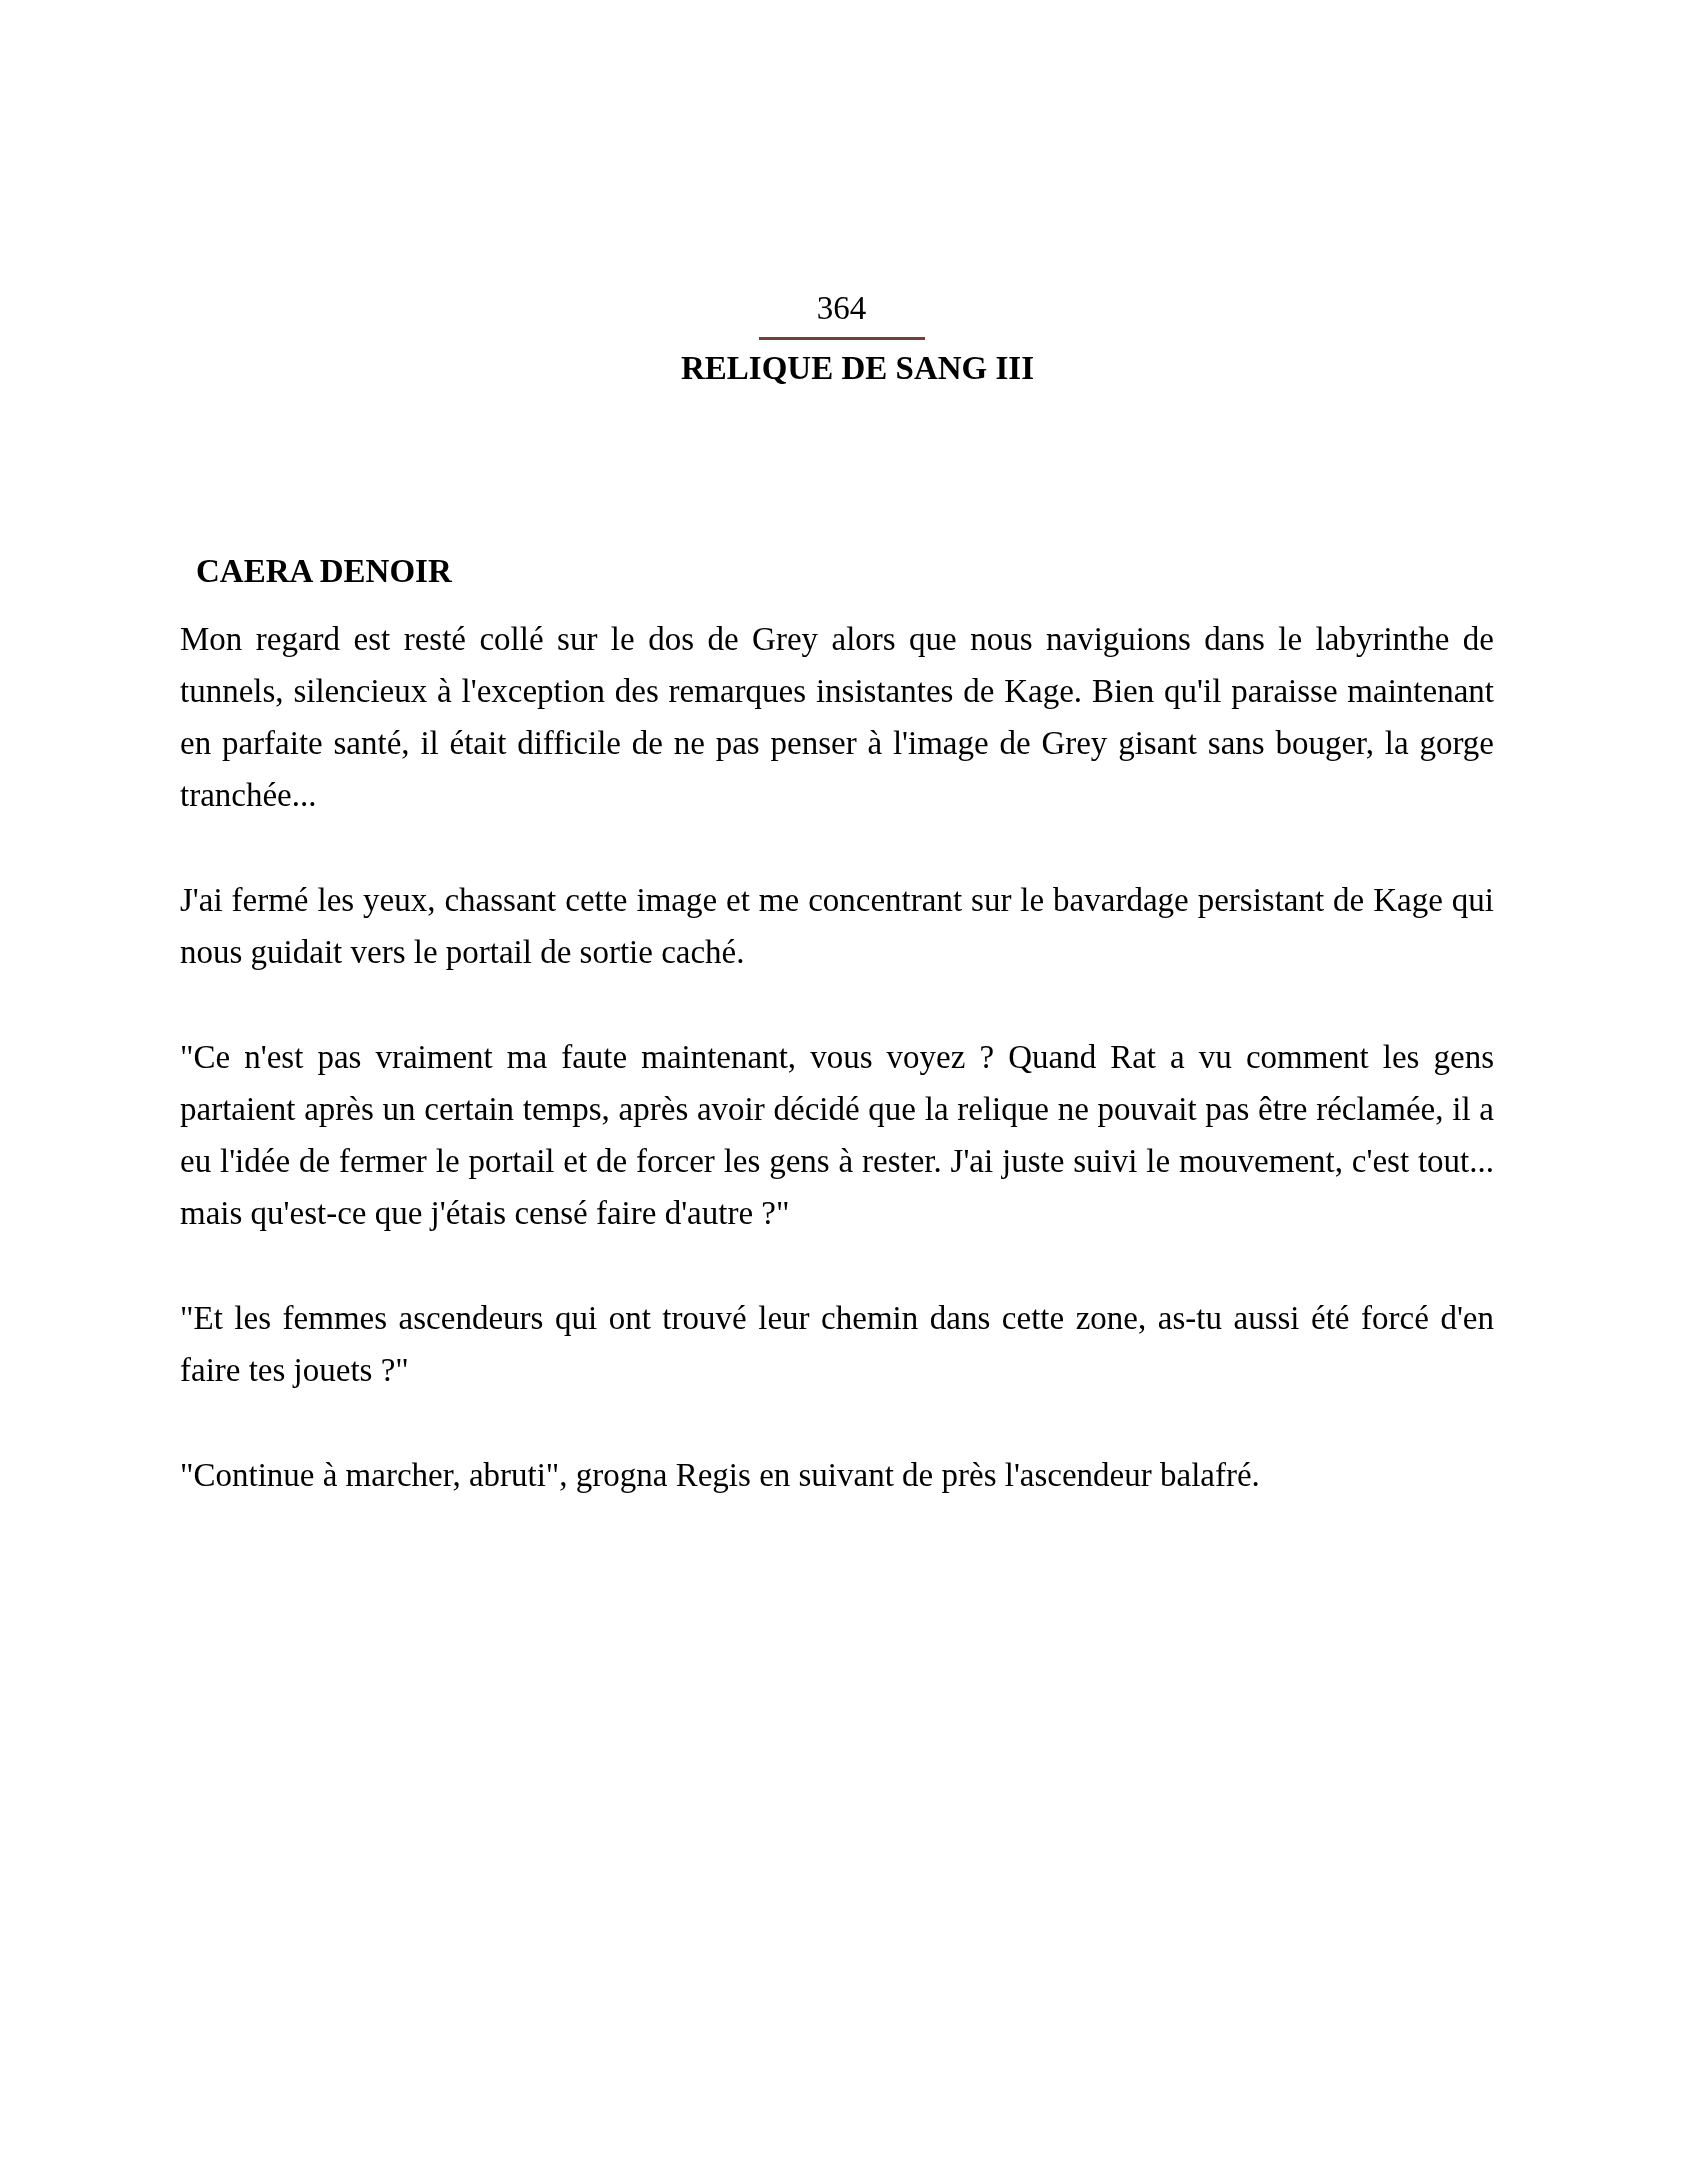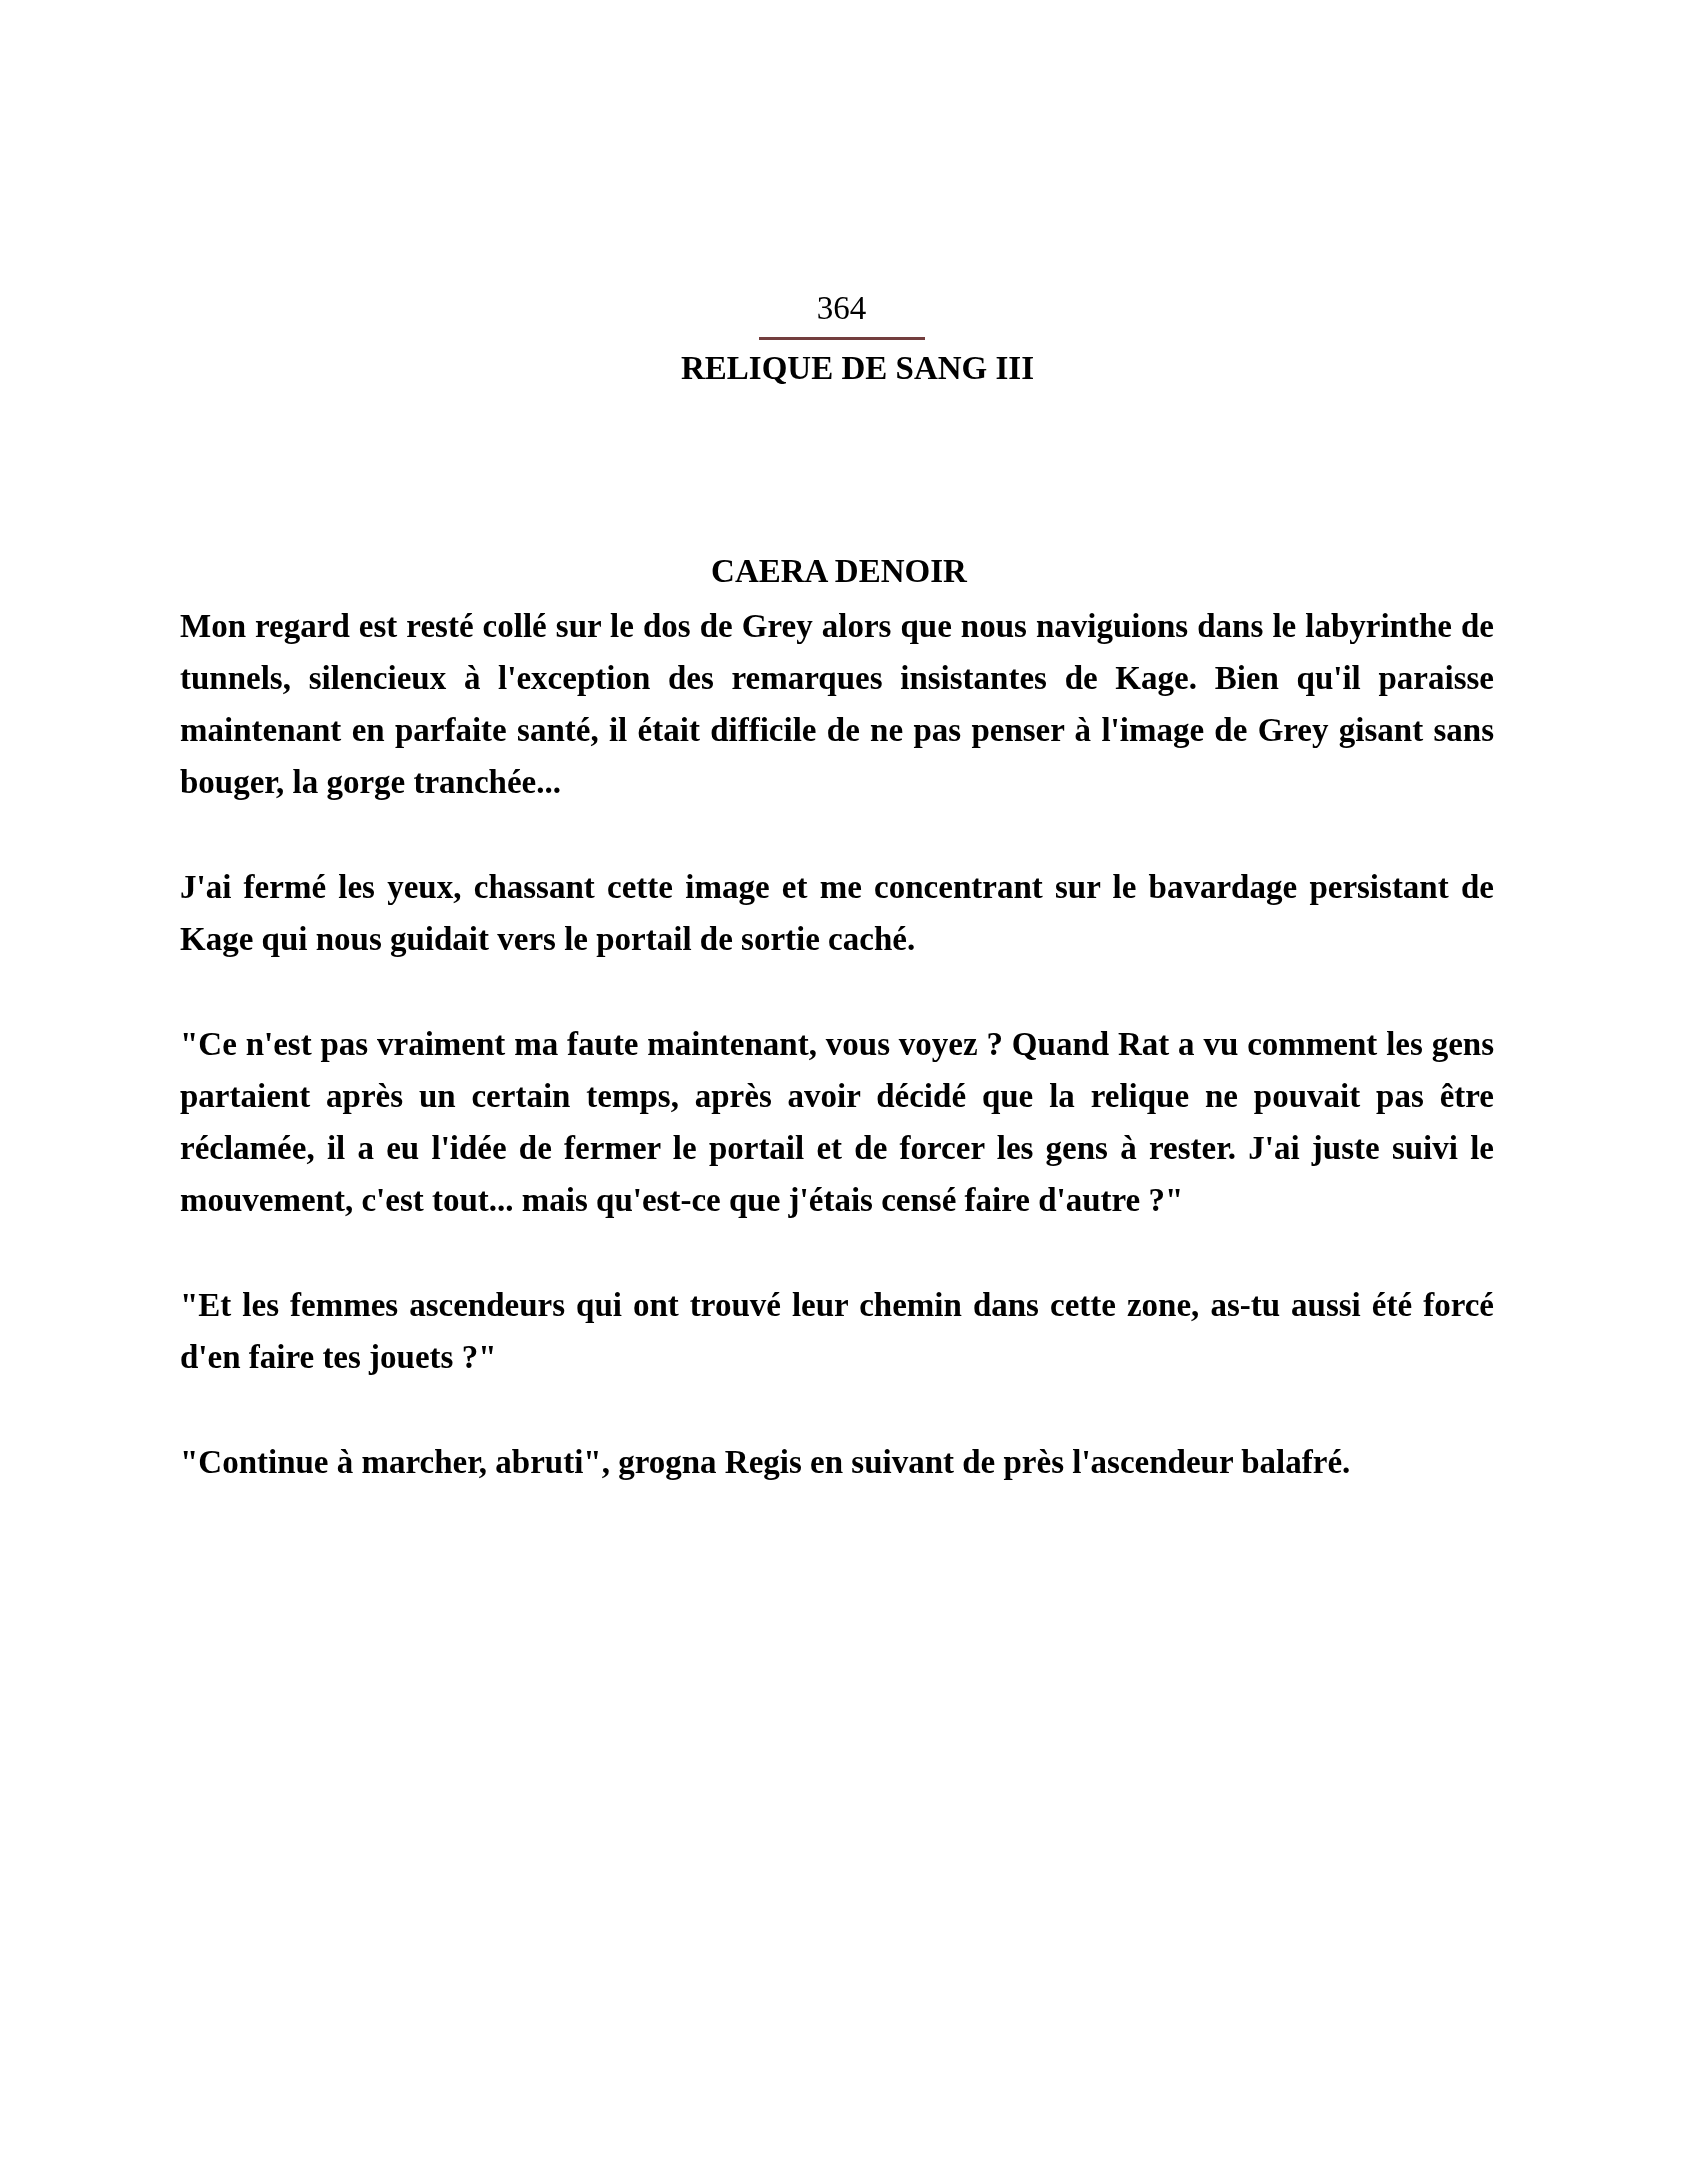--- a/index.html
+++ b/index.html
@@ -42,26 +42,25 @@
     margin-top: 158px;
     font-size: 33px;
     line-height: 52px;
     text-align: justify;
     text-justify: inter-word;
   }
   .section-heading {
     font-size: 33px;
     font-weight: bold;
     line-height: 52px;
-    margin: 3px;
-    text-align: center;
+    margin: 16px;
+    text-align: left;
   }
   .body-text p {
     margin: 53px 4px 0 0;
-    font-weight: bold;
   }
   .body-text h2 + p {
     margin-top: 0;
   }
 </style>
 </head>
 <body>
 
 <div class="page">
 

